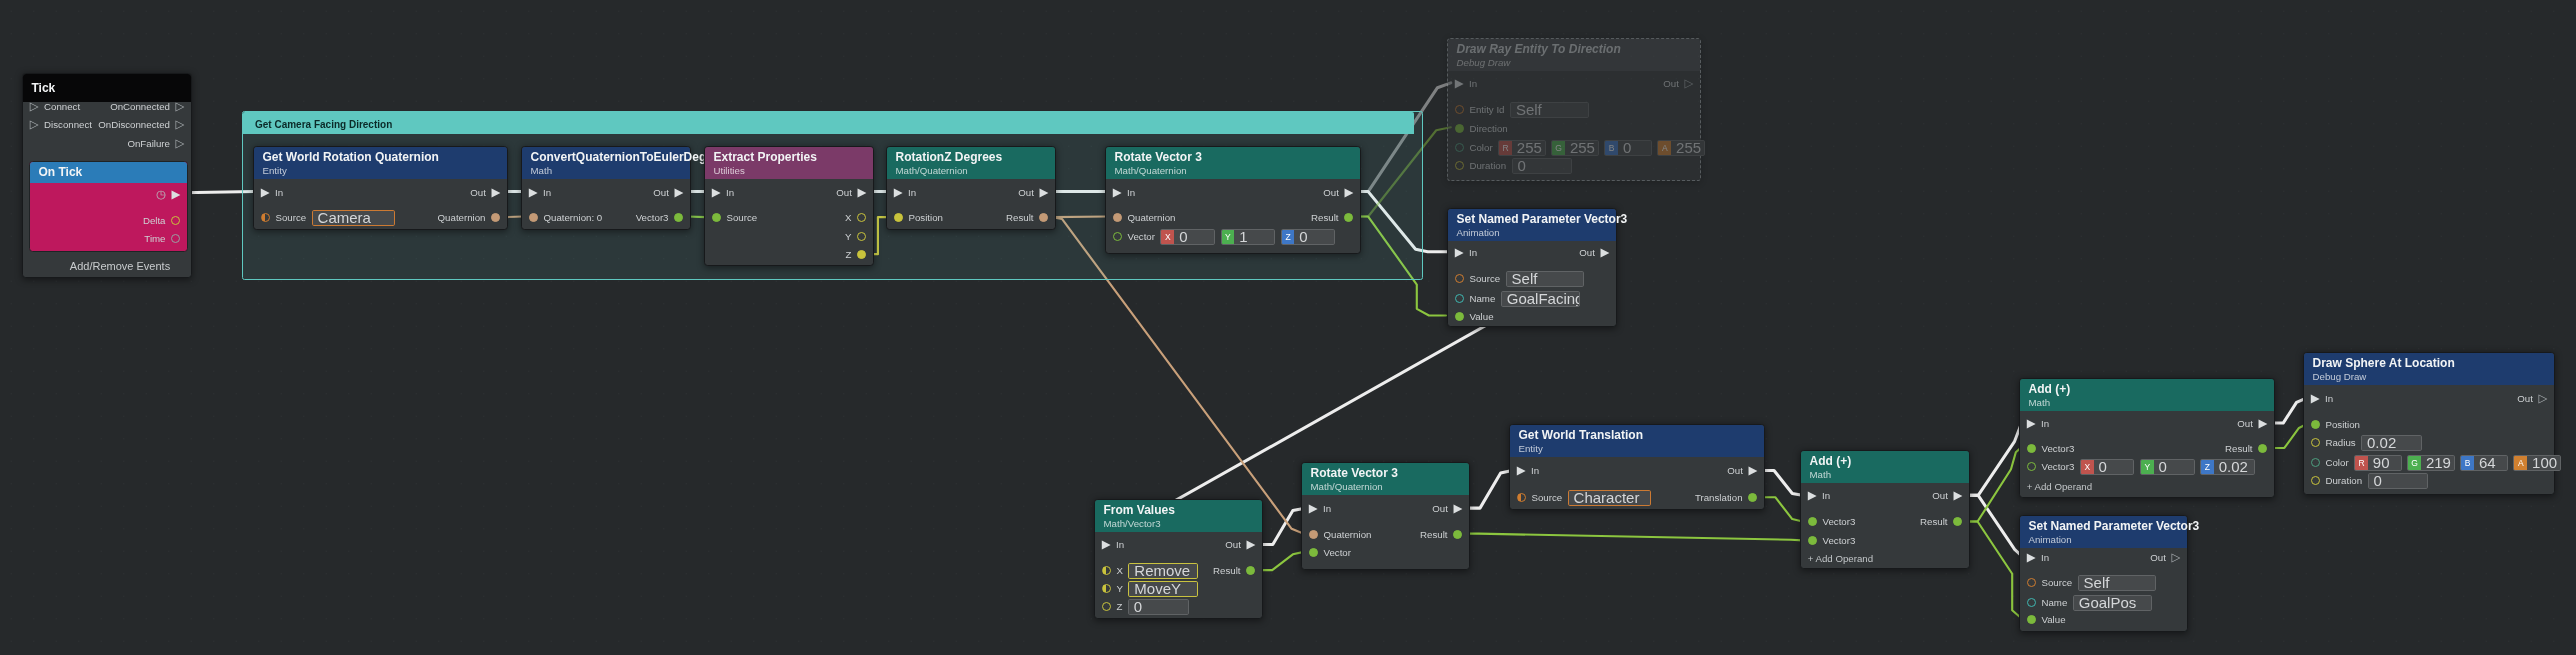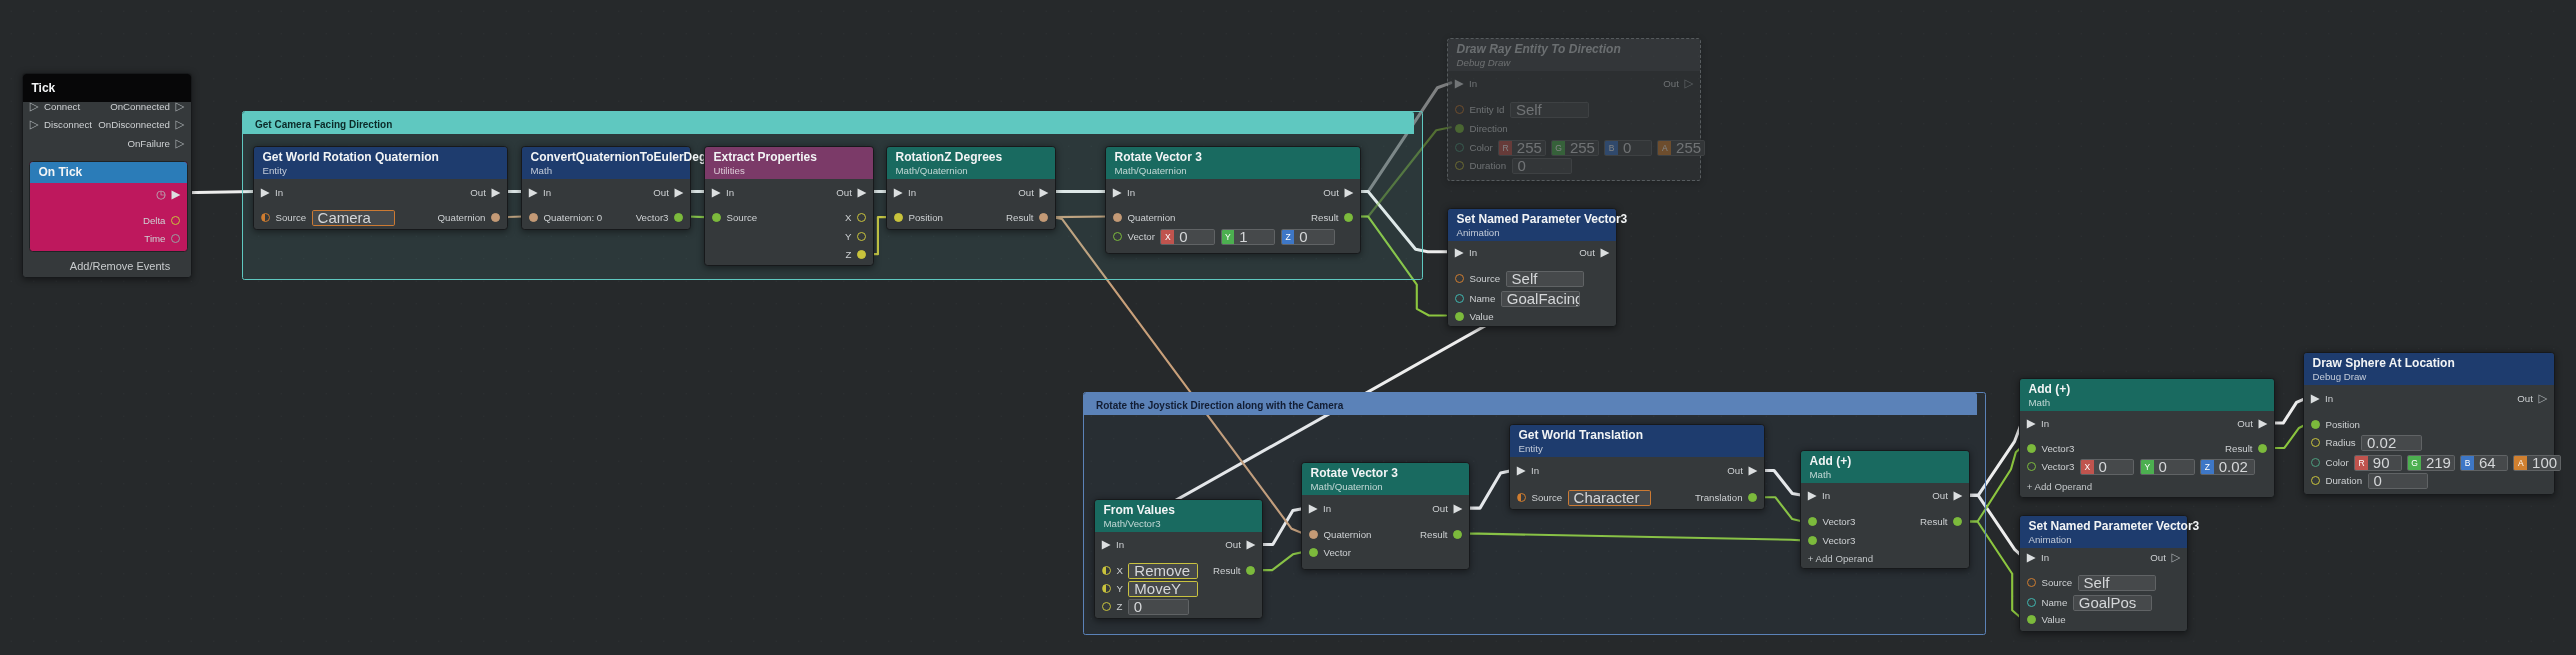--- a/index.html
+++ b/index.html
@@ -70,23 +70,20 @@
       <polyline points="2073,938 2094,938 2128,912 2146,908" fill="none" stroke="#8cc63f" stroke-width="3.5" stroke-linejoin="round" stroke-linecap="round"></polyline>
       <polyline points="2415,878 2434,878 2948,888 2967,889" fill="none" stroke="#8cc63f" stroke-width="3.5" stroke-linejoin="round" stroke-linecap="round"></polyline>
       <polyline points="2900,818 2922,818 2950,854 2967,858" fill="none" stroke="#8cc63f" stroke-width="3.5" stroke-linejoin="round" stroke-linecap="round"></polyline>
       <polyline points="3237,858 3255,858 3310,772 3318,744 3327,736" fill="none" stroke="#8cc63f" stroke-width="3.5" stroke-linejoin="round" stroke-linecap="round"></polyline>
       <polyline points="3237,858 3255,858 3312,944 3312,1004 3328,1018" fill="none" stroke="#8cc63f" stroke-width="3.5" stroke-linejoin="round" stroke-linecap="round"></polyline>
       <polyline points="3740,737 3760,737 3784,704 3796,698" fill="none" stroke="#8cc63f" stroke-width="3.5" stroke-linejoin="round" stroke-linecap="round"></polyline>
     </svg>
 <div class="group" style="left: 242px; top: 111px; width: 1181px; height: 169px; background: rgba(95, 200, 192, 0.1); border-color: rgb(95, 200, 192);">
       <div class="ghead" style="background: rgb(95, 200, 192); color: rgb(11, 42, 40);">Get Camera Facing Direction</div>
     </div>
-    <div class="group" style="left: 1083px; top: 392px; width: 903px; height: 243px; background: rgba(91, 130, 184, 0.06); border-color: rgb(91, 130, 184);">
-      <div class="ghead" style="background: rgb(91, 130, 184); color: rgb(18, 29, 51);">Rotate the Joystick Direction along with the Camera</div>
-    </div>
     <div class="node" style="left: 22px; top: 73px; width: 170px; height: 205px;">
       <div class="nhead hc-black" style="height: 28px;">
         <div class="ntitle">Tick</div>
       </div>
       <div class="row" style="top: 23px;">
         <div class="rside left">
           <span class="tri" style="color: rgb(167, 172, 175);">▷</span>
           <span class="plabel">Connect</span>
         </div>
         <div class="rside right">

